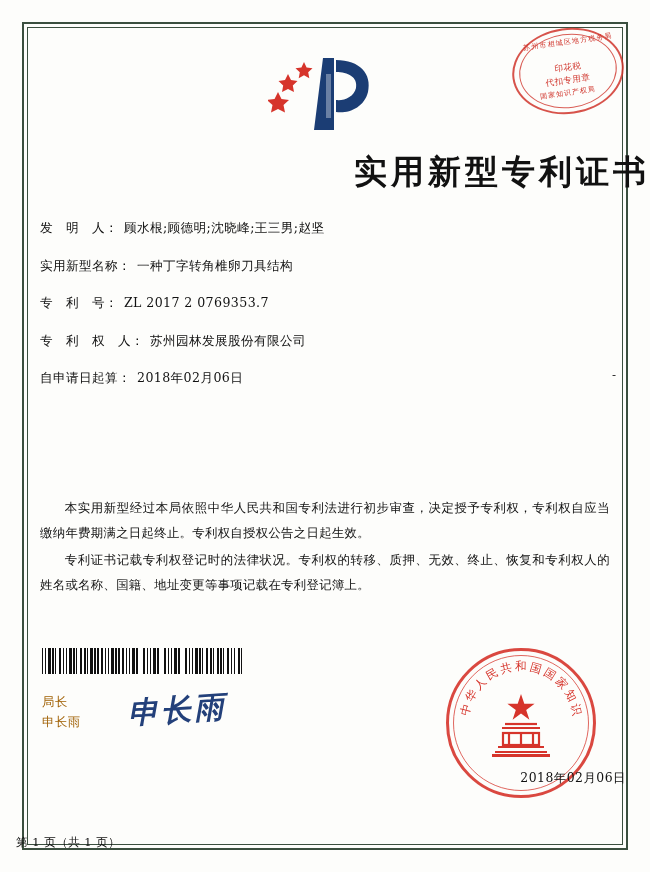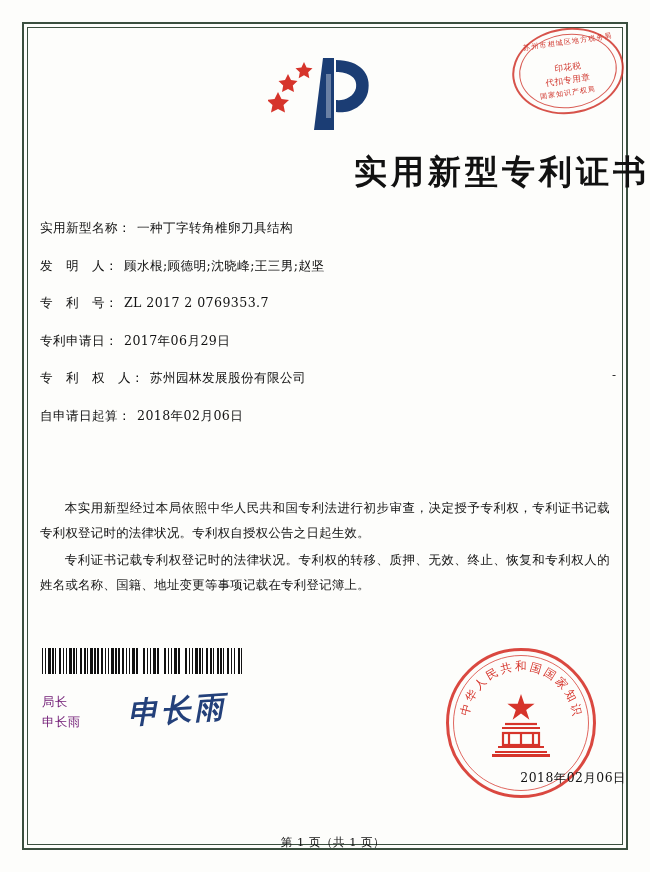--- a/index.html
+++ b/index.html
@@ -207,21 +207,21 @@
   }
 
   
   .sig-block {
     position: absolute;
     left: 42px;
     top: 692px;
     font-size: 12.4px;
     line-height: 20px;
     letter-spacing: 0.5px;
-    color: #701a75;
+    color: #a16207;
   }
   .sig-script {
     position: absolute;
     left: 128px;
     top: 690px;
     font-size: 30px;
     font-family: "DejaVu Serif", "Liberation Serif", serif;
     font-style: italic;
     font-weight: bold;
     color: #23407a;
@@ -263,21 +263,20 @@
     color: #111;
     letter-spacing: 0.5px;
   }
 
   
   .footer {
     position: absolute;
     left: 16px;
     right: 0;
     bottom: 22px;
-    text-align: center;
     font-size: 11.5px;
     color: #111;
     letter-spacing: 0.5px;
   }
 
   .dash-right {
     position: absolute;
     right: 34px;
     top: 368px;
     font-size: 12px;
@@ -320,47 +319,43 @@
     <div class="st-l2">代扣专用章</div>
     <div class="st-l3">国家知识产权局</div>
   </div>
 
   <div class="doc-title">实用新型专利证书</div>
 
   <div class="dash-right">-</div>
 
   <div class="fields">
     <div class="field-row">
+      <span class="field-label">发　明　人：</span>
+      <span class="field-value">顾水根;顾德明;沈晓峰;王三男;赵坚</span>
+    </div>
+    <div class="field-row">
       <span class="field-label">实用新型名称：</span>
       <span class="field-value">一种丁字转角椎卵刀具结构</span>
     </div>
     <div class="field-row">
-      <span class="field-label">发　明　人：</span>
-      <span class="field-value">顾水根;顾德明;沈晓峰;王三男;赵坚</span>
-    </div>
-    <div class="field-row">
       <span class="field-label">专　利　号：</span>
       <span class="field-value">ZL 2017 2 0769353.7</span>
     </div>
     <div class="field-row">
-      <span class="field-label">专利申请日：</span>
-      <span class="field-value">2017年06月29日</span>
-    </div>
-    <div class="field-row">
       <span class="field-label">专　利　权　人：</span>
       <span class="field-value">苏州园林发展股份有限公司</span>
     </div>
     <div class="field-row">
       <span class="field-label">自申请日起算：</span>
       <span class="field-value">2018年02月06日</span>
     </div>
   </div>
 
   <div class="body-text">
-    <p>本实用新型经过本局依照中华人民共和国专利法进行初步审查，决定授予专利权，专利证书记载专利权登记时的法律状况。专利权自授权公告之日起生效。</p>
+    <p>本实用新型经过本局依照中华人民共和国专利法进行初步审查，决定授予专利权，专利权自应当缴纳年费期满之日起终止。专利权自授权公告之日起生效。</p>
     <p>专利证书记载专利权登记时的法律状况。专利权的转移、质押、无效、终止、恢复和专利权人的姓名或名称、国籍、地址变更等事项记载在专利登记簿上。</p>
   </div>
 
   <div class="barcode"></div>
 
   <div class="sig-block">
     <div>局长</div>
     <div>申长雨</div>
   </div>
   <div class="sig-script">申长雨</div>

